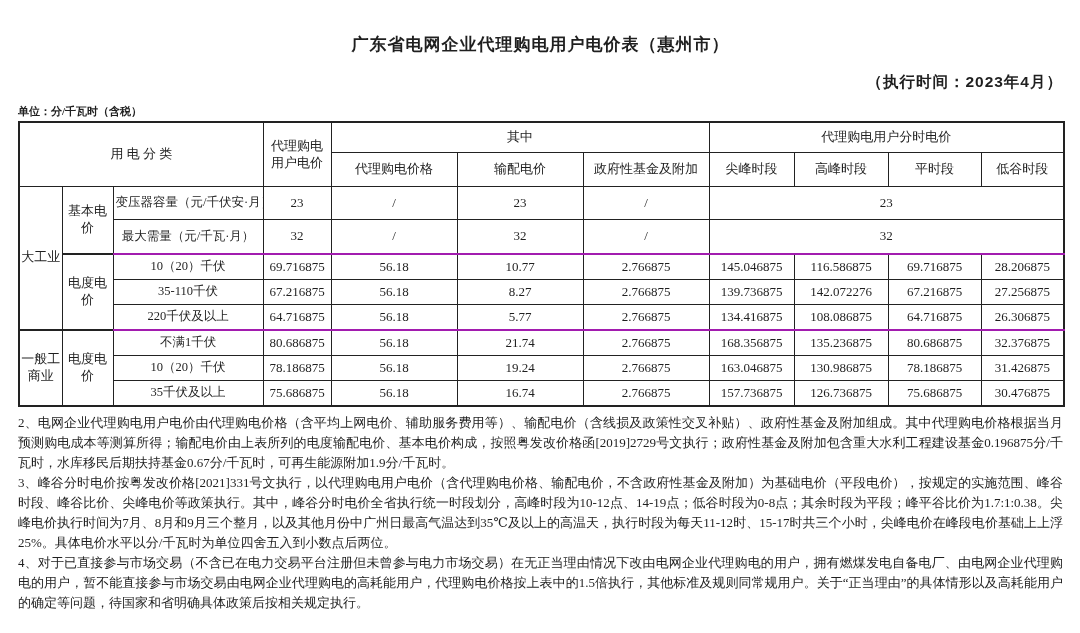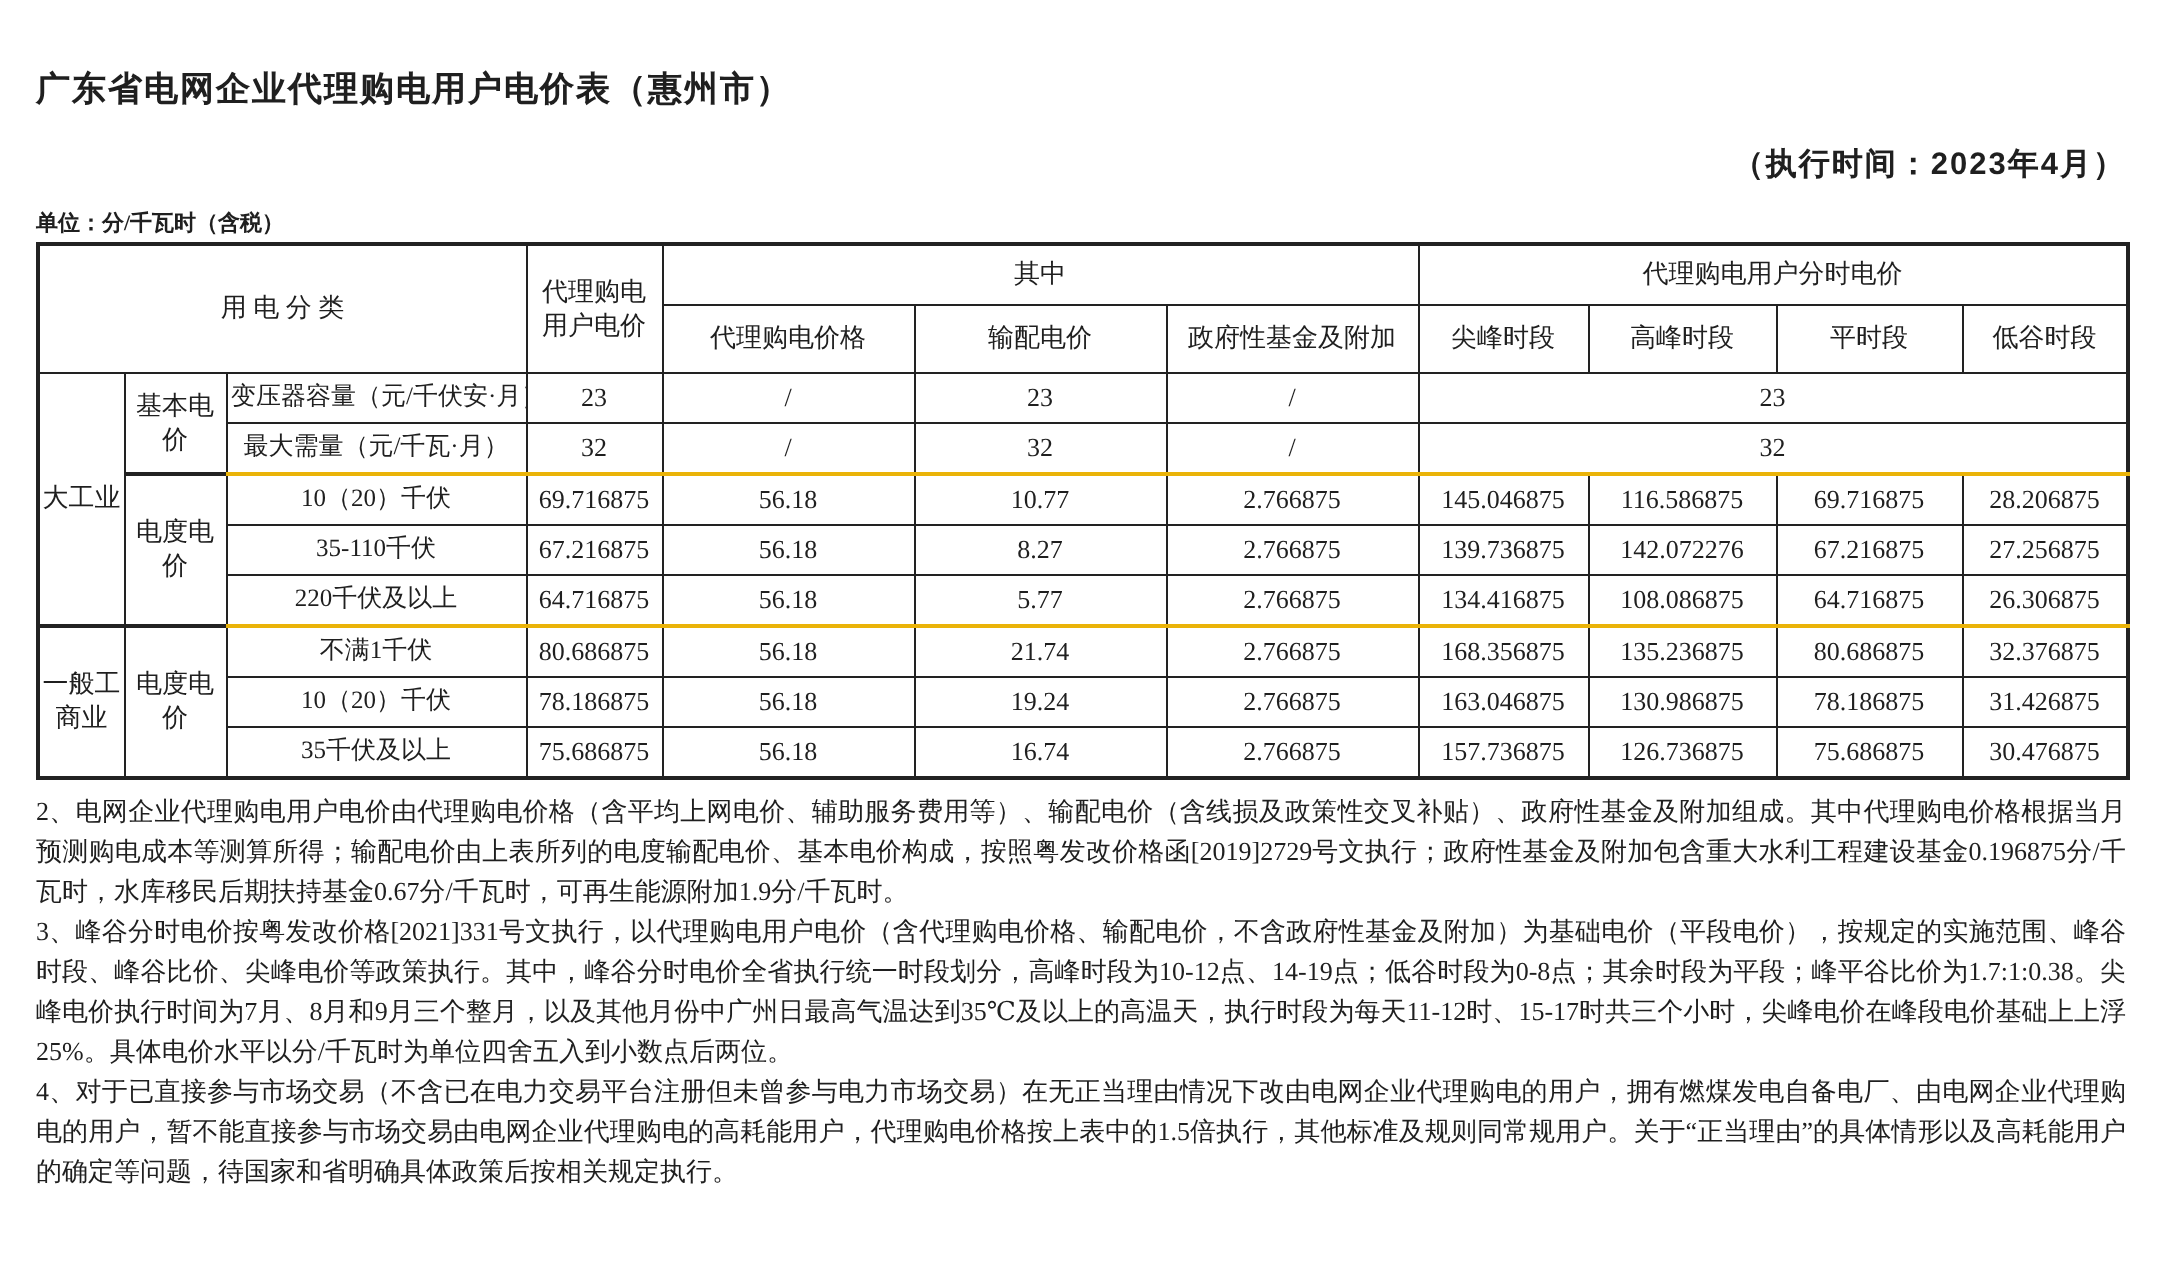--- a/index.html
+++ b/index.html
@@ -3,21 +3,21 @@
 <meta charset="utf-8">
 <style>
   html,body{margin:0;padding:0;background:#fff;}
   body{
     width:1080px;height:633px;overflow:hidden;
     color:#1f1f1f;
     font-family:"Liberation Serif","DejaVu Serif",serif;
   }
   .doc{padding:0 17px 0 18px;}
   .title{
-    text-align:left;font-size:17px;font-weight:bold;
+    text-align:center;font-size:17px;font-weight:bold;
     margin:33px 0 10px 0;letter-spacing:1px;
     font-family:"Liberation Sans","DejaVu Sans",sans-serif;
   }
   .subtitle{
     text-align:right;font-size:15.5px;font-weight:bold;
     margin:16px 0 0 0;letter-spacing:1px;
     font-family:"Liberation Sans","DejaVu Sans",sans-serif;
   }
   .unit{
     text-align:left;font-size:11px;font-weight:bold;
@@ -27,23 +27,23 @@
     table-layout:fixed;width:1045px;border-collapse:collapse;
     border:2px solid #222;text-align:center;font-size:13px;
   }
   .price-table th,.price-table td{
     border:1px solid #222;padding:1px 2px;font-weight:normal;
     line-height:1.25;height:22px;vertical-align:middle;
     overflow:hidden;
   }
   .price-table thead tr.hrow1 th{height:27px;}
   .price-table thead tr.hrow2 th{height:31px;}
-  .price-table td.cat{padding:4px 1px;line-height:1.3;margin-top:14px;}
+  .price-table td.cat{padding:16px 1px;line-height:1.3;margin-top:14px;}
   .price-table td.lbl{white-space:nowrap;font-size:12.5px;}
-  .price-table tr.sep td{border-bottom:2px solid #eab308;}
+  .price-table tr.sep td{border-bottom:2px solid #a21caf;}
   .price-table tr.sep-top td{border-top:2px solid #222;}
   .notes{
     margin-top:6px;font-size:13px;line-height:20px;
     text-align:justify;
   }
   .notes p{margin:0;}
   .note-label{font-weight:normal;}
 </style>
 </head>
 <body>

